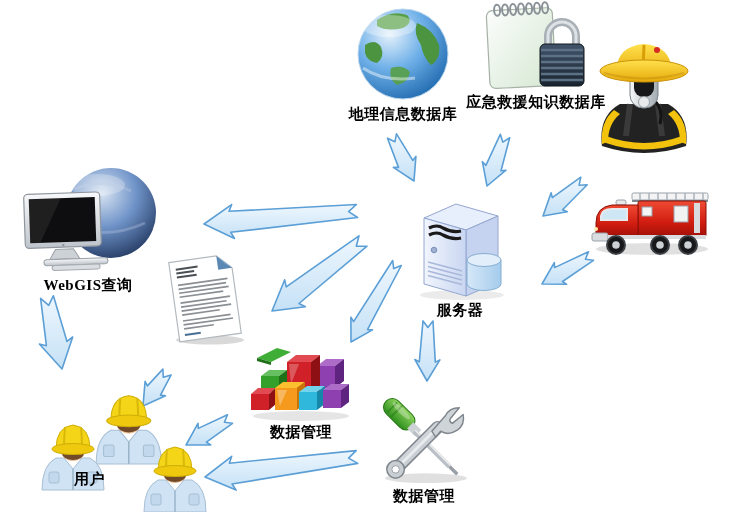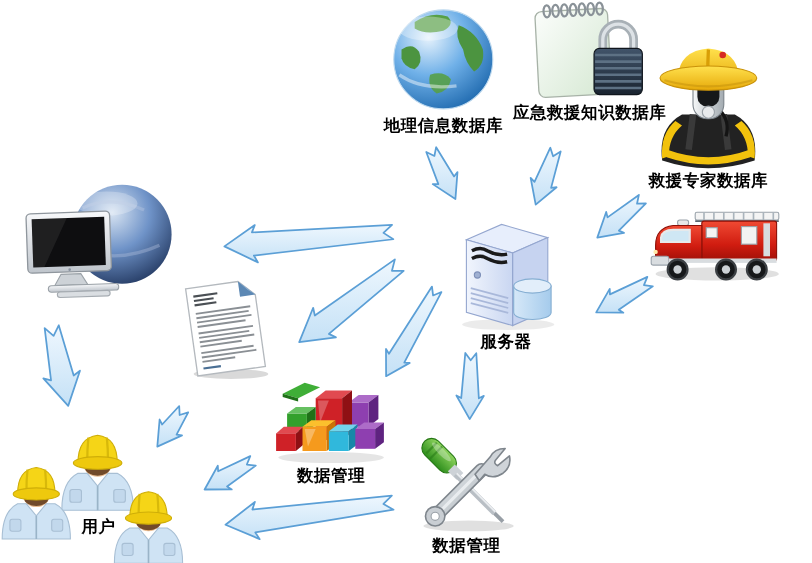--- a/index.html
+++ b/index.html
@@ -3,21 +3,21 @@
 <meta charset="utf-8">
 <title>WebGIS Emergency Rescue System Diagram</title>
 <style>
   html,body{margin:0;padding:0;background:#fff;}
   #canvas{position:relative;width:738px;height:512px;background:#fff;overflow:hidden;
           font-family:"Liberation Serif","DejaVu Serif",serif;}
   #arrow-layer{position:absolute;left:0;top:0;pointer-events:none;}
   .node{position:absolute;display:flex;flex-direction:column;align-items:center;}
   .nlabel{font-weight:700;font-size:15px;color:#000;white-space:nowrap;letter-spacing:.5px;
           margin-top:1px;text-align:center;}
-  .users-node{display:block;}
+  .users-node{display:block;padding-left:40px;}
   .users-node .nlabel{position:absolute;left:74px;top:88px;margin:0;}
   .icon{display:block;}
 </style>
 </head>
 <body>
 
 <div id="canvas">
 
   <svg id="arrow-layer" width="738" height="512" viewBox="0 0 738 512">
     <defs>
@@ -121,21 +121,20 @@
       <rect x="36" y="26" width="28" height="42" rx="13" fill="url(#maskG)" stroke="#7b838a"></rect>
       <rect x="40" y="31" width="20" height="26" rx="9" fill="#16181a"></rect>
       <path d="M42 33 q6 -3 10 0 l-2 8 q-4 -2 -8 0 Z" fill="#ffffff" opacity="0.22"></path>
       <circle cx="50" cy="62" r="5.5" fill="#e8eaec" stroke="#9aa1a7"></circle>
       <path d="M22 30 Q24 6 50 4 Q76 6 78 30 Q50 40 22 30 Z" fill="url(#helmG)"></path>
       <path d="M50,5 Q49,18 50,31" stroke="#d99f06" stroke-width="3" fill="none"></path>
       <circle cx="63" cy="10" r="3" fill="#d62b22"></circle>
       <ellipse cx="50" cy="31" rx="44" ry="11" fill="url(#helmG)" stroke="#c9920a"></ellipse>
       <path d="M10,33 Q50,44 90,33" stroke="#b8860b" stroke-width="2" fill="none" opacity="0.4"></path>
     </svg>
-    <div class="nlabel">救援专家数据库</div>
   </div>
 
   <div class="node" style="left:586px;top:180px;width:136px">
     <svg class="icon" width="128" height="82" viewBox="0 0 128 76">
       <defs>
         <linearGradient id="truckRedG" x1="0" y1="0" x2="0" y2="1">
           <stop offset="0" stop-color="#f04a33"></stop>
             <stop offset="0.6" stop-color="#d01c10"></stop>
             <stop offset="1" stop-color="#a01008"></stop>
         </linearGradient>
@@ -223,20 +222,21 @@
       <g transform="rotate(-2 50 70)">
         <rect x="8" y="28" width="76" height="54" rx="4" fill="url(#bezelG)" stroke="#8f969d" stroke-width="1.2"></rect>
         <rect x="13" y="33" width="66" height="44" fill="#0e0e10"></rect>
         <path d="M13,33 L45,33 L23,77 L13,77 Z" fill="#ffffff" opacity="0.07"></path>
         <circle cx="46" cy="80" r="1.2" fill="#8892a0"></circle>
         <path d="M38,84 L56,84 L62,94 L32,94 Z" fill="#cdd2d7" stroke="#9aa1a7"></path>
         <rect x="26" y="94" width="64" height="6" rx="3" fill="url(#bezelG)" stroke="#9aa1a7"></rect>
         <rect x="34" y="100" width="48" height="5" rx="2.5" fill="#dadee2" stroke="#a5abb1"></rect>
       </g>
     </svg>
+    <div class="nlabel">WebGIS查询</div>
   </div>
 
   <div class="node" style="left:138px;top:250px;width:132px">
     <svg class="icon" width="104" height="96" viewBox="0 0 104 96">
       <ellipse cx="58" cy="90" rx="34" ry="4.5" fill="#000" opacity="0.15"></ellipse>
       <g transform="rotate(-8 52 48)">
         <path d="M22,8 H70 L84,22 V88 H22 Z" fill="#ffffff" stroke="#b4b9be" stroke-width="1.2"></path>
         <path d="M70,8 L84,22 H70 Z" fill="#5c88b4"></path>
         <path d="M70,8 L84,22 L78,17 Z" fill="#8fb3d4"></path>
         <g fill="#4a4f54">

